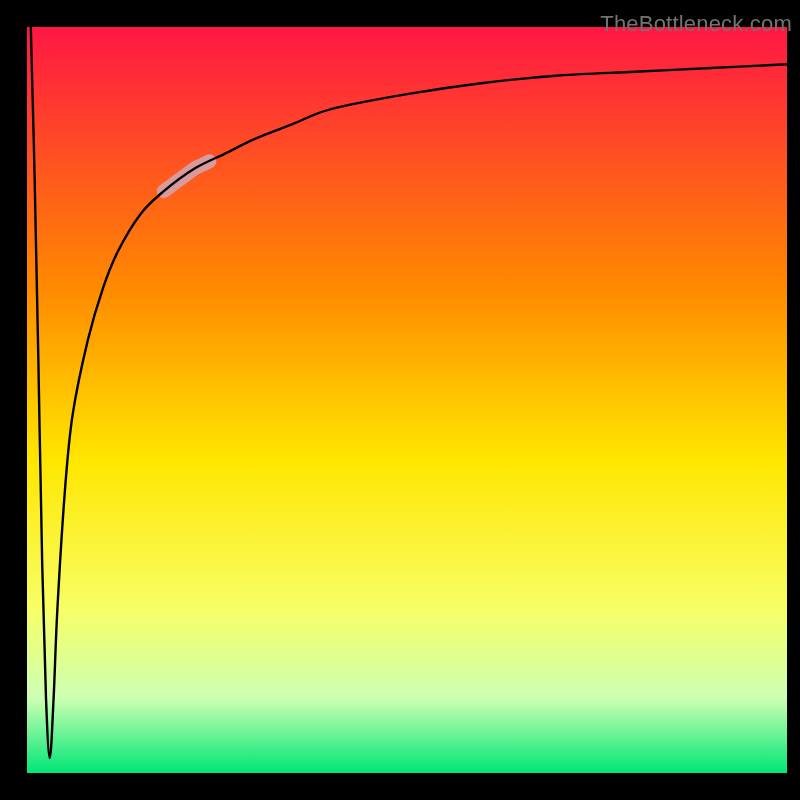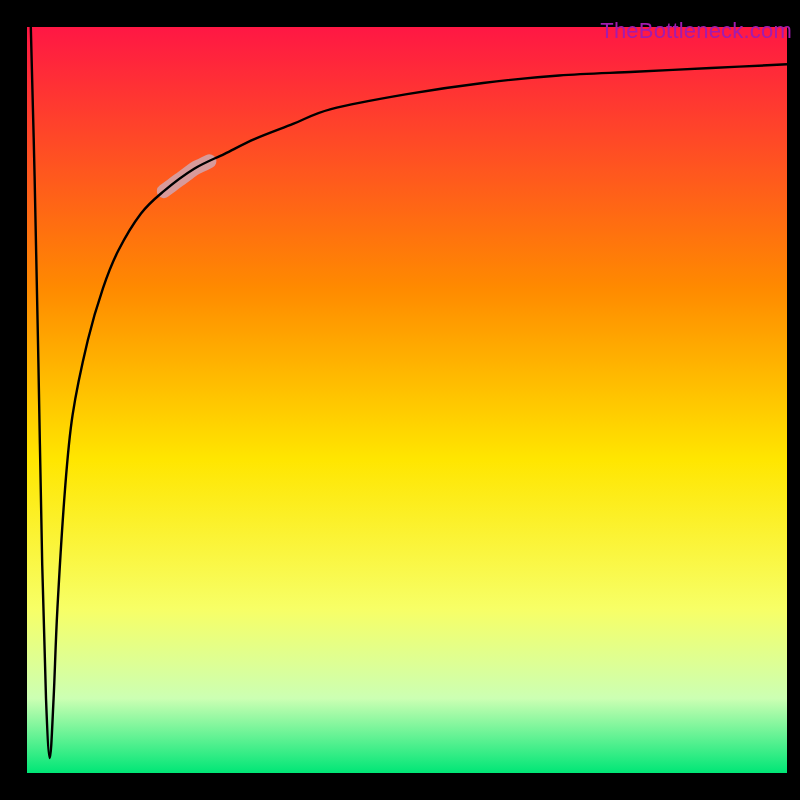--- a/index.html
+++ b/index.html
@@ -9,24 +9,24 @@
     font-family: Arial, Helvetica, sans-serif;
   }
   .chart-box {
     position: relative;
     width: 800px;
     height: 800px;
     background: #ffffff;
   }
   .watermark {
     position: absolute;
-    top: 18px;
+    top: 11px;
     right: 8px;
     font-size: 22px;
-    color: #a21caf;
+    color: #737373;
     font-family: Arial, sans-serif;
     letter-spacing: 0.2px;
     z-index: 10;
   }
   svg {
     display: block;
   }
 </style>
 </head>
 <body>

